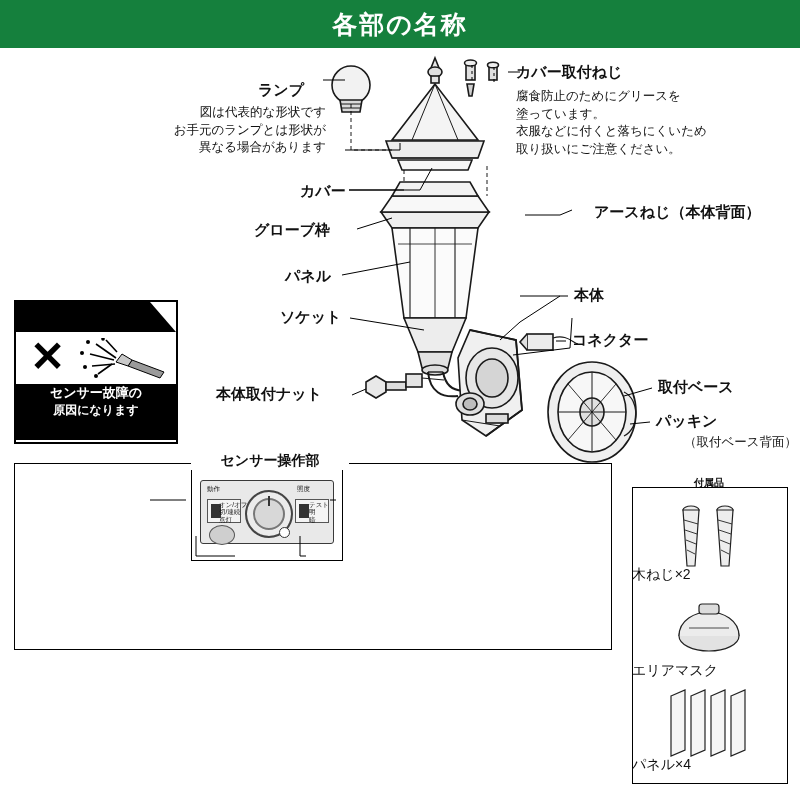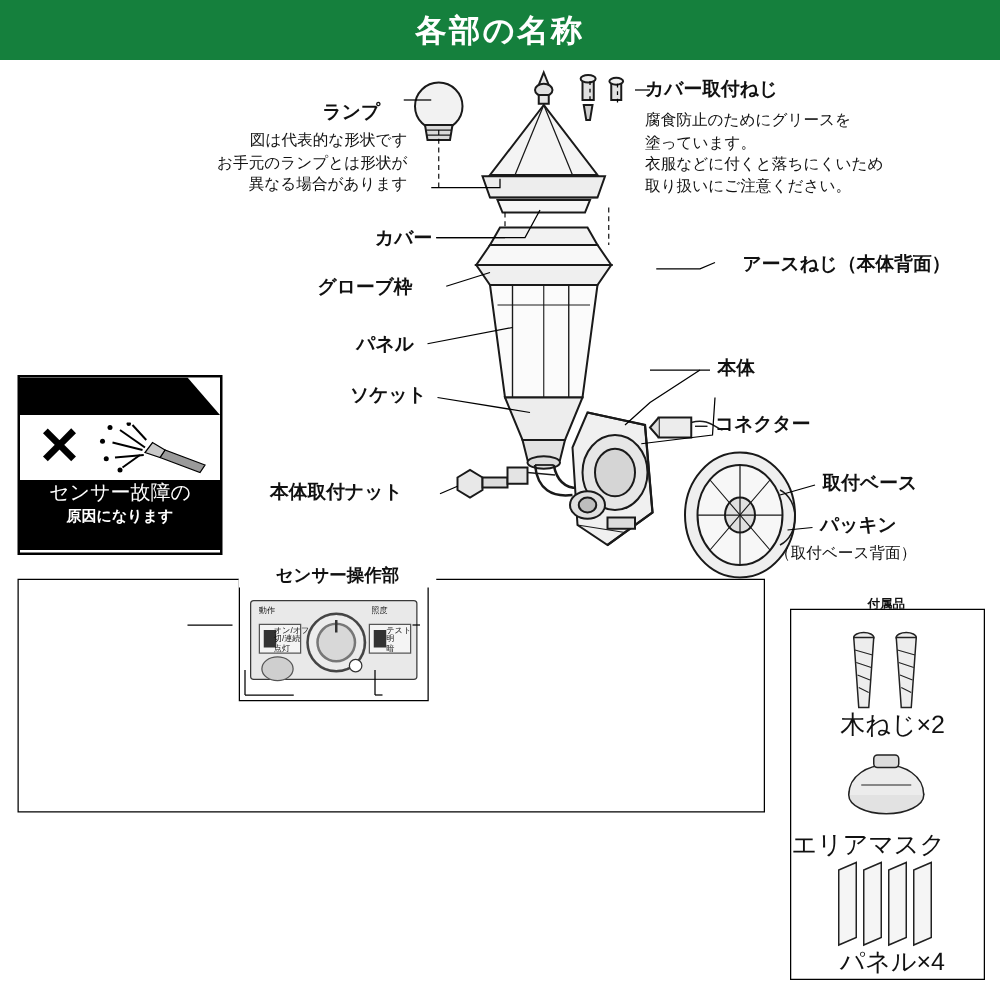--- a/index.html
+++ b/index.html
@@ -49,21 +49,21 @@
     line-height:42px; color:#000;
   }
   .spray {
     position:absolute; left:56px; top:6px; width:96px; height:42px;
   }
   .warn-bot {
     position:absolute; left:0; top:82px; width:100%; height:56px; background:#000;
     color:#fff; text-align:center;
   }
   .warn-bot .l1 { font-size:19px; font-weight:bold; margin-top:1px; letter-spacing:1px;}
-  .warn-bot .l2 { font-size:16px; font-weight:normal; }
+  .warn-bot .l2 { font-size:13px; font-weight:bold; }
   .warn-bot .l3 { font-size:12px; font-weight:bold; }
 
   
   .sensor-box {
     position:absolute; left:14px; top:463px; width:596px; height:185px;
     border:1.5px solid #000; background:#fff;
   }
   .sensor-inner {
     position:absolute; left:176px; top:-1px; width:150px; height:96px;
     border:1.5px solid #000; background:#fff;
@@ -98,21 +98,21 @@
 
   
   .acc-box {
     position:absolute; left:632px; top:487px; width:154px; height:295px;
     border:1.5px solid #000; background:#fff;
   }
   .acc-title {
     position:absolute; left:632px; top:476px; width:154px; text-align:center;
     font-size:10px; font-weight:bold; background:#fff;
   }
-  .acc-cap { position:absolute; width:124px; text-align:right; font-size:20px; }
+  .acc-cap { position:absolute; width:124px; text-align:left; font-size:14px; }
 
   svg { display:block; }
   .no-sel { user-select:none; }
 </style>
 </head>
 <body>
 
 <div id="page">
 
   <div class="header">
@@ -262,21 +262,21 @@
   <div class="lbl b" style="left:300px; top:181px;">カバー</div>
   <div class="lbl b" style="left:254px; top:220px;">グローブ枠</div>
   <div class="lbl b" style="left:285px; top:266px;">パネル</div>
   <div class="lbl b" style="left:280px; top:307px;">ソケット</div>
 
   <div class="lbl b" style="left:594px; top:202px;">アースねじ（本体背面）</div>
   <div class="lbl b" style="left:574px; top:285px;">本体</div>
   <div class="lbl b" style="left:572px; top:330px;">コネクター</div>
   <div class="lbl b" style="left:658px; top:377px;">取付ベース</div>
   <div class="lbl b" style="left:656px; top:411px;">パッキン</div>
-  <div class="lbl small" style="left:620px; top:434px;">（取付ベース背面）</div>
+  <div class="lbl small" style="left:684px; top:434px;">（取付ベース背面）</div>
   <div class="lbl b" style="left:216px; top:384px;">本体取付ナット</div>
 
   <div class="warn no-sel">
     <div class="warn-top">
       <span>センサー</span>
       <div class="corner"></div>
     </div>
     <div class="warn-mid">
       <div class="warn-x">✕</div>
       <svg class="spray" viewBox="0 0 96 42">

